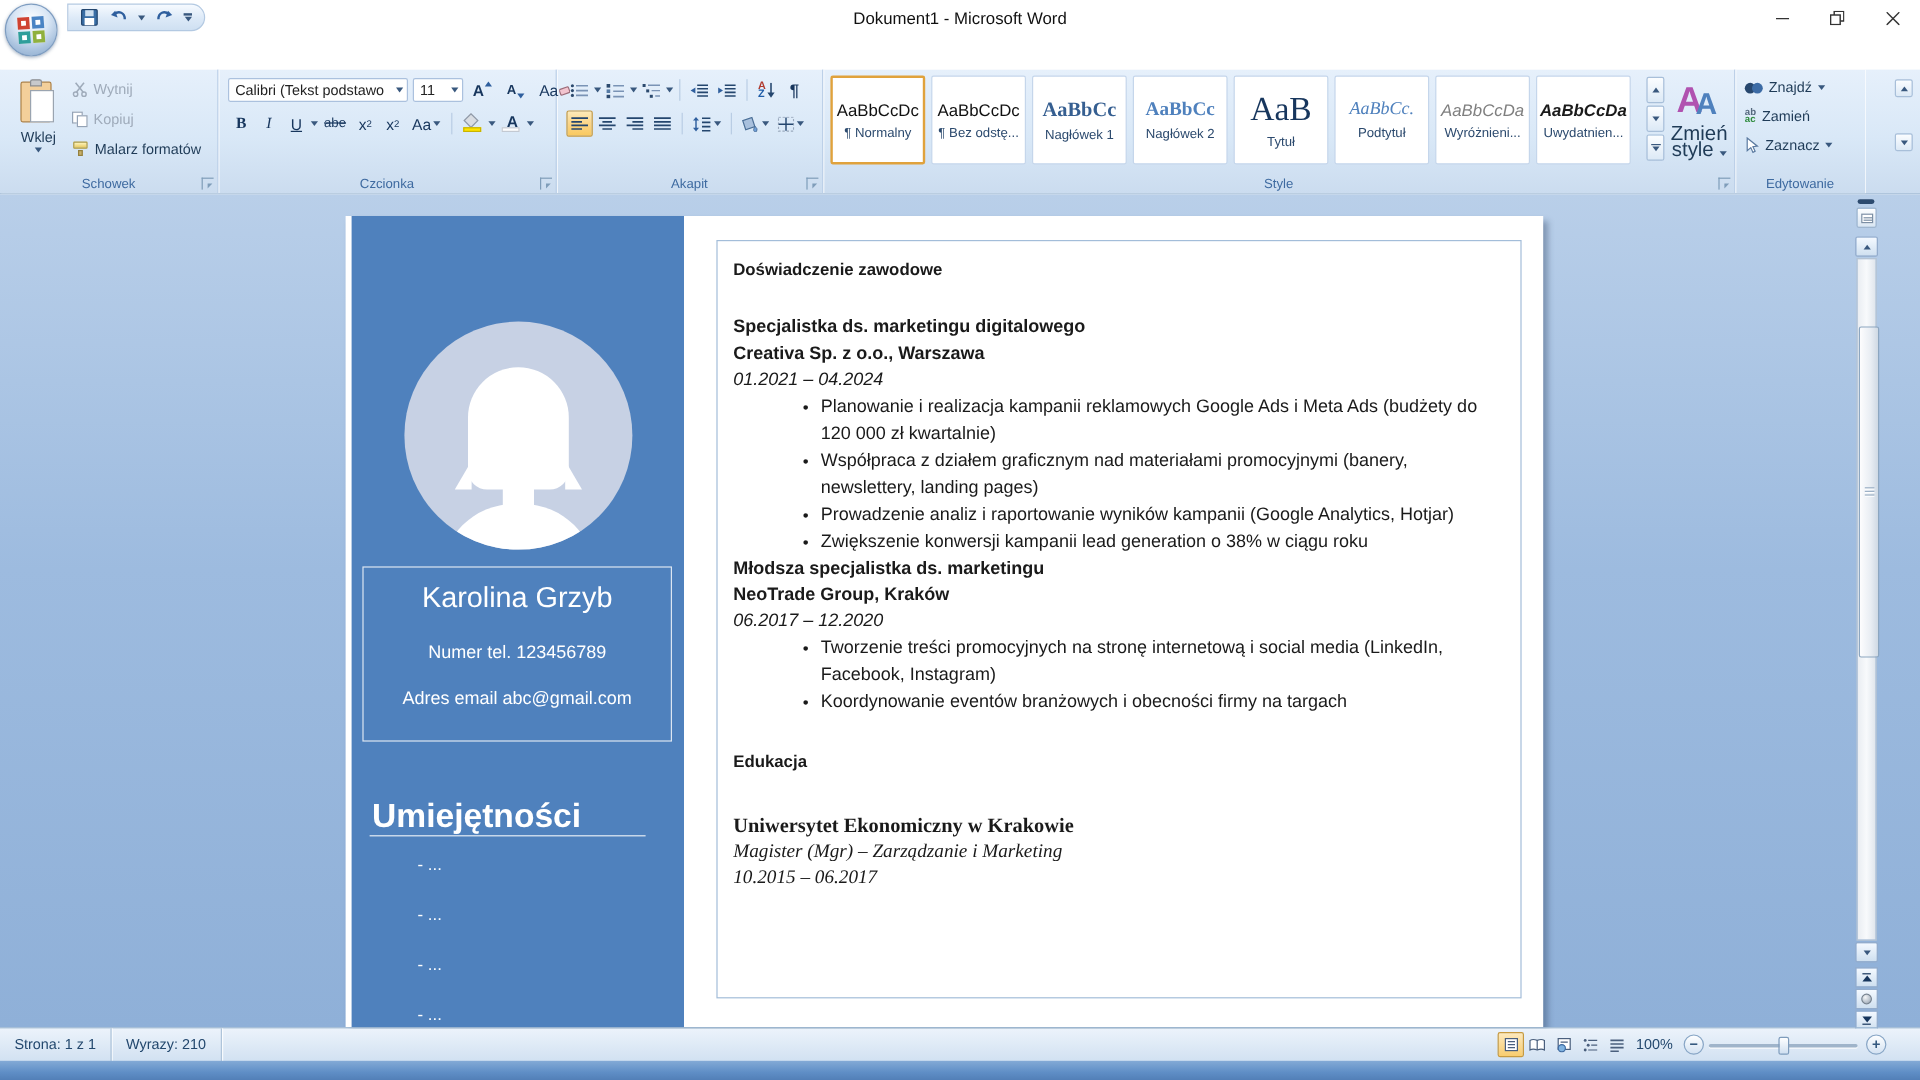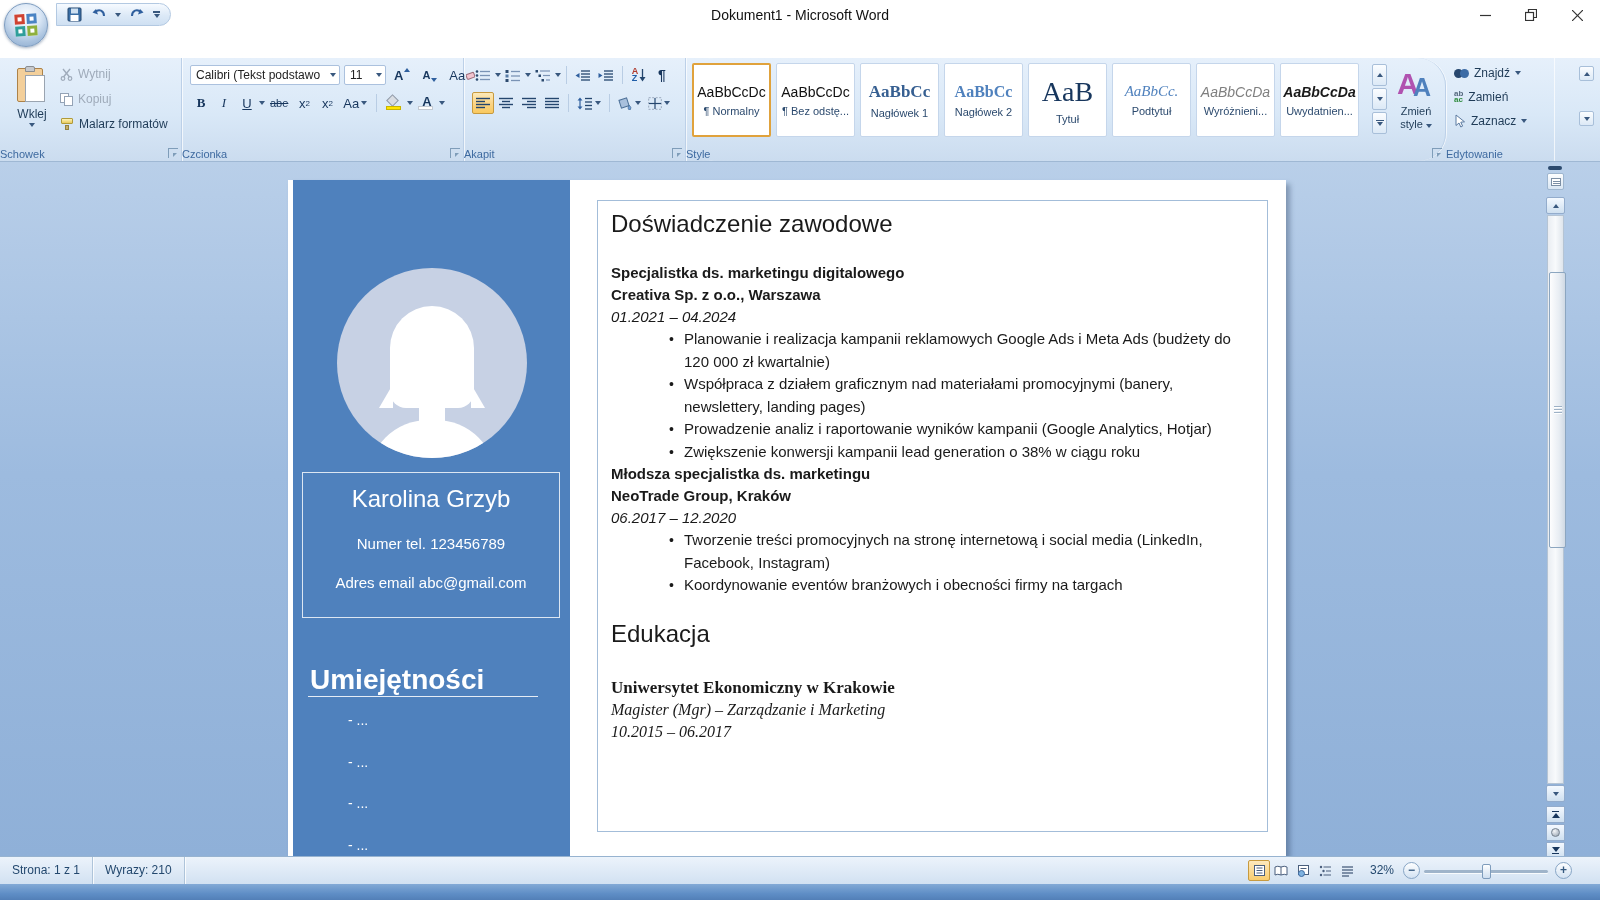--- a/index.html
+++ b/index.html
@@ -39,21 +39,21 @@
   .tab.active { background:linear-gradient(#fdfeff,#edf4fc 60%, #e4eefa); border:1px solid #b9cfe8; border-bottom:0;
     border-radius:3px 3px 0 0; margin-top:1px; line-height:25px; }
   .help-btn { position:absolute; right:8px; top:5px; width:18px; height:18px; border-radius:50%;
     background:radial-gradient(#f2f8ff,#bed9f3); border:1px solid #86abd1; color:#1f5da8; font-weight:bold;
     font-size:12px; text-align:center; line-height:16px; }
 
   
   .ribbon { position:absolute; top:58px; left:0; width:1600px; height:104px;
     background:linear-gradient(#e6f0fb,#d9e8f7 55%, #cbdcef); border-bottom:1px solid #9fb8d4; display:flex; }
   .rgroup { position:relative; height:103px; border-right:1px solid #bcd0e8; box-shadow:1px 0 0 rgba(255,255,255,.7); }
-  .rgroup-label { position:absolute; bottom:1px; left:0; right:0; font-size:11px; color:#3e6aa0; }
+  .rgroup-label { position:absolute; bottom:1px; left:0; right:0; text-align:center; font-size:11px; color:#3e6aa0; }
   .launcher { position:absolute; right:3px; bottom:3px; width:10px; height:10px; border-left:1px solid #7f9db9; border-top:1px solid #7f9db9; }
   .launcher i { position:absolute; right:1px; bottom:1px; width:0; height:0; border-top:4px solid transparent; border-right:4px solid #7f9db9; transform:rotate(180deg); }
 
   .cmdtext { font-size:12px; color:#1f3b57; }
   .disabled .cmdtext { color:#9fabba; }
 
   
   .g-clip { width:182px; }
   .paste-btn { position:absolute; left:8px; top:5px; width:48px; height:80px; text-align:center; border:1px solid transparent; border-radius:3px; }
   .clip-icon { position:relative; width:30px; height:38px; margin:2px auto 3px; }
@@ -97,21 +97,21 @@
   .g-par { width:222px; }
   .par-row1 { position:absolute; left:8px; top:6px; display:flex; gap:1px; align-items:center; }
   .par-row2 { position:absolute; left:8px; top:34px; display:flex; gap:1px; align-items:center; }
   .pbtn { height:22px; min-width:22px; border:1px solid transparent; border-radius:2px; display:inline-flex; align-items:center; justify-content:center; padding:0 2px; }
   .pbtn.sel { background:linear-gradient(#fdeab9,#fbd588 50%, #f9c95f); border-color:#c79a3f; }
   .sort-ico { display:flex; flex-direction:column; line-height:7px; font-size:9px; font-weight:bold; }
   .sort-ico .sa { color:#b03a2e; } .sort-ico .sz { color:#1f5da8; }
   .pilcrow { font-size:14px; color:#17365d; font-weight:bold; }
 
   
-  .g-styles { width:760px;border-radius:28px; }
+  .g-styles { width:760px; }
   .styles-gallery { position:absolute; left:6px; top:5px; display:flex; gap:5px; }
   .style-tile { width:79px; height:74px; background:#fff; border:1px solid #c5d6eb; border-radius:2px;
     display:flex; flex-direction:column; align-items:center; justify-content:center; overflow:hidden; }
   .style-tile.selected { border:2px solid #e0a23c; }
   .sp { white-space:nowrap; }
   .sp-normal { font-size:14px; color:#111; }
   .sp-h1 { font-family:"Liberation Serif",serif; font-weight:bold; font-size:17px; color:#365f91; }
   .sp-h2 { font-family:"Liberation Serif",serif; font-weight:bold; font-size:16px; color:#4f81bd; }
   .sp-title { font-family:"Liberation Serif",serif; font-size:28px; color:#17365d; }
   .sp-sub { font-family:"Liberation Serif",serif; font-style:italic; font-size:15px; color:#4f81bd; }
@@ -119,21 +119,21 @@
   .sp-emph { font-style:italic; font-weight:bold; font-size:14px; color:#1a1a1a; }
   .style-name { font-size:11px; color:#2c4a6e; margin-top:5px; white-space:nowrap; }
   .gal-scroll { position:absolute; left:686px; top:6px; width:15px; display:flex; flex-direction:column; gap:2px; }
   .gal-btn { width:15px; height:22px; background:linear-gradient(#fbfdff,#dce9f6); border:1px solid #a8bfd9; border-radius:2px; display:flex; flex-direction:column; align-items:center; justify-content:center; gap:1px; }
   .tri-u { width:0;height:0;border-left:3.5px solid transparent;border-right:3.5px solid transparent;border-bottom:4px solid #39587e; }
   .gal-btn .bar { width:8px; height:1.5px; background:#39587e; }
   .chgstyle-btn { position:absolute; left:704px; top:6px; width:52px; height:88px; text-align:center; border:1px solid transparent; border-radius:3px; }
   .aa-ico { position:relative; height:40px; }
   .aa-ico .a1 { position:absolute; left:6px; top:2px; font-size:30px; font-weight:bold; color:#b052b0; }
   .aa-ico .a2 { position:absolute; left:22px; top:8px; font-size:25px; font-weight:bold; color:#4f81bd; }
-  .chg-label { font-size:11px; color:#1f3b57; line-height:13px; }
+  .chg-label { font-size:17px; color:#1f3b57; line-height:13px; }
 
   
   .g-edit { width:108px; }
   .edit-cmds { position:absolute; left:8px; top:7px; display:flex; flex-direction:column; gap:8px; }
   .edit-cmd { display:flex; align-items:center; gap:5px; height:16px; }
   .binoc { position:relative; width:15px; height:12px; }
   .binoc i { position:absolute; top:2px; width:9px; height:9px; border-radius:50%; background:#27476e; }
   .binoc i:last-child { left:6px; background:#3c6ba5; }
   .rep-ico { display:flex; flex-direction:column; line-height:6px; font-size:8px; font-weight:bold; }
   .rep-ico .r1 { color:#56697f; } .rep-ico .r2 { color:#2e8b3d; }
@@ -156,21 +156,21 @@
   .contact-box { position:absolute; left:9px; top:292px; width:258px; height:146px; border:1px solid rgba(255,255,255,.8); text-align:center; color:#fff; }
   .cv-name { font-size:24px; margin-top:12px; }
   .cv-phone { font-size:15px; margin-top:22px; }
   .cv-email { font-size:15px; margin-top:22px; }
   .skills-title { position:absolute; left:17px; top:484px; font-size:28px; font-weight:bold; color:#fff; }
   .skills-line { position:absolute; left:15px; top:516px; width:230px; height:1px; background:rgba(255,255,255,.85); }
   .skill-item { position:absolute; left:55px; font-size:14px; color:#fff; }
 
   .textbox { position:absolute; left:309px; top:20px; width:671px; height:632px; border:1px solid #a3bdd9;
     padding:10px 16px 0 13px; overflow:hidden; color:#1a1a1a; }
-  .doc-h1 { font-size:24px; font-weight:normal; line-height:26px; }
+  .doc-h1 { font-size:14px; font-weight:bold; line-height:26px; }
   .doc-h1.edu { margin-top:24px; }
   .job { margin-top:25px; }
   .job.second { margin-top:0; }
   .job-line { font-size:15px; font-weight:bold; line-height:22px; }
   .job-dates { font-size:15px; font-style:italic; line-height:22px; }
   .doc-ul { list-style:none; }
   .doc-ul li { position:relative; width:548px; margin-left:73px; font-size:15px; line-height:22.5px; }
   .doc-ul li::before { content:"•"; position:absolute; left:-15px; font-size:14px; }
   .edu-block { margin-top:30px; font-family:"Liberation Serif",serif; }
   .edu-school { font-size:17px; font-weight:bold; line-height:22px; }
@@ -751,21 +751,21 @@
       </div>
       <div class="vbtn">
         <svg width="13" height="12">
             <line x1="1" y1="2" x2="12" y2="2" stroke="#4a5f7d" stroke-width="1.3"></line>
             <line x1="1" y1="5" x2="12" y2="5" stroke="#4a5f7d" stroke-width="1.3"></line>
             <line x1="1" y1="8" x2="12" y2="8" stroke="#4a5f7d" stroke-width="1.3"></line>
             <line x1="1" y1="11" x2="8" y2="11" stroke="#4a5f7d" stroke-width="1.3"></line>
           </svg>
       </div>
     </div>
-    <div class="zoom-label">32%</div>
+    <div class="zoom-label">100%</div>
     <div class="zoom-minus zbtn">−</div>
     <div class="zoom-track">
       <div class="zoom-thumb"></div>
     </div>
     <div class="zoom-plus zbtn">+</div>
   </div>
 
   <div class="bottomstrip"></div>
 </div>
 

